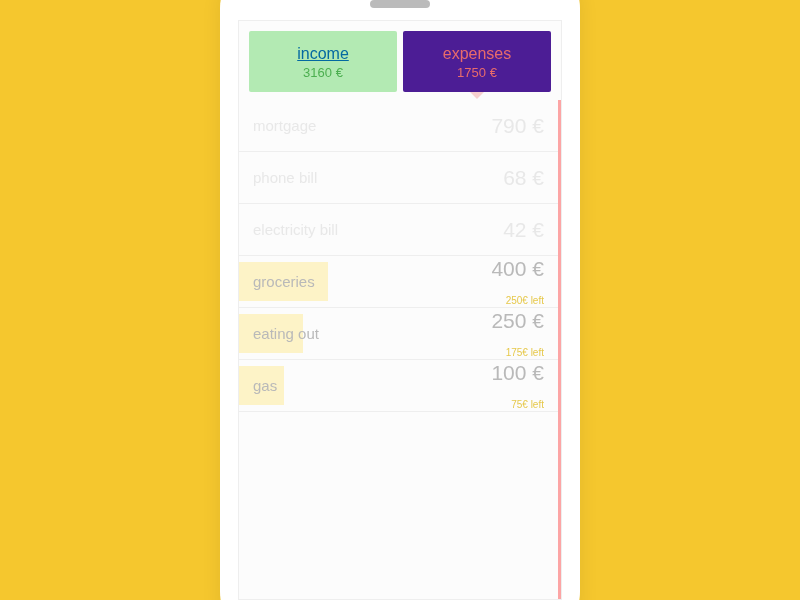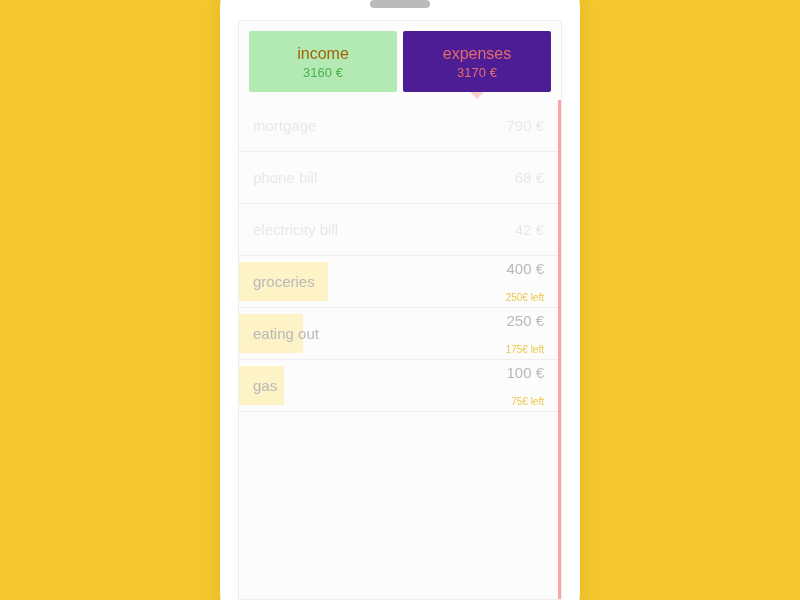--- a/index.html
+++ b/index.html
@@ -90,21 +90,21 @@
       cursor: pointer;
       position: relative;
     }
     .tab.income { background: #b3eab3; }
     .tab.expenses { background: #4c1d95; }
     .tab-label {
       font-size: 16px;
       font-weight: 400;
       display: block;
     }
-    .tab.income .tab-label { color: #a16207; }
+    .tab.income .tab-label { color: #0369a1; text-decoration: underline; }
     .tab.expenses .tab-label { color: #e86b6b; }
     .tab-amount {
       font-size: 13px;
       display: block;
       margin-top: 2px;
     }
     .tab.income .tab-amount { color: #4caf50; }
     .tab.expenses .tab-amount { color: #e86b6b; }
     .tab.expenses::after {
       content: '';
@@ -134,21 +134,21 @@
     }
     .row .name {
       font-size: 15px;
       color: #b9b9b9;
       font-weight: 300;
     }
     .row .right {
       text-align: right;
     }
     .row .amount {
-      font-size: 15px;
+      font-size: 21px;
       color: #b9b9b9;
       font-weight: 300;
     }
     .row.faded .name,
     .row.faded .amount { color: #e8e8e8; }
     .row .left-sub {
       font-size: 10px;
       color: #e6c84a;
       display: block;
       line-height: 1;
@@ -190,21 +190,21 @@
   <div class="screen">
 
 
     <div class="tabs">
       <div class="tab income">
         <span class="tab-label">income</span>
         <span class="tab-amount">3160 €</span>
       </div>
       <div class="tab expenses">
         <span class="tab-label">expenses</span>
-        <span class="tab-amount">3170 €</span>
+        <span class="tab-amount">1750 €</span>
       </div>
     </div>
 
     <div class="list" id="rows">
         <div class="row faded">
           <div class="content">
             <span class="name">mortgage</span>
             <div class="right"><span class="amount">790 €</span></div>
           </div>
         </div>

